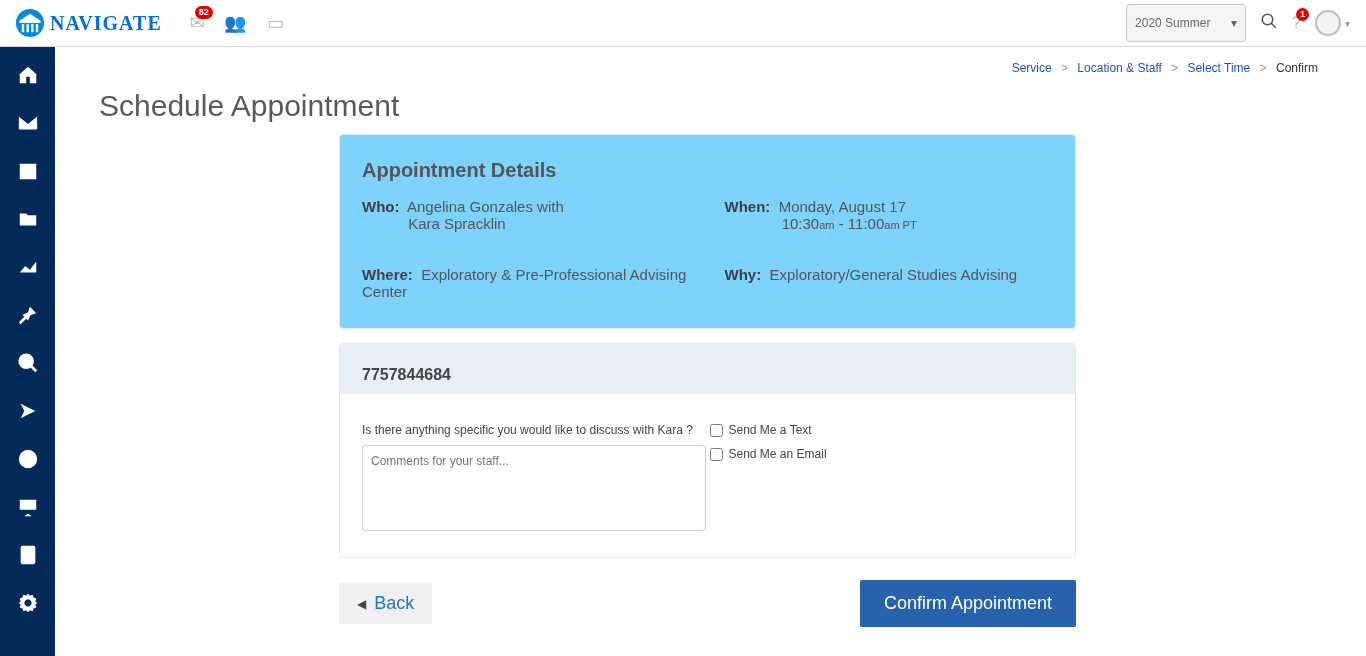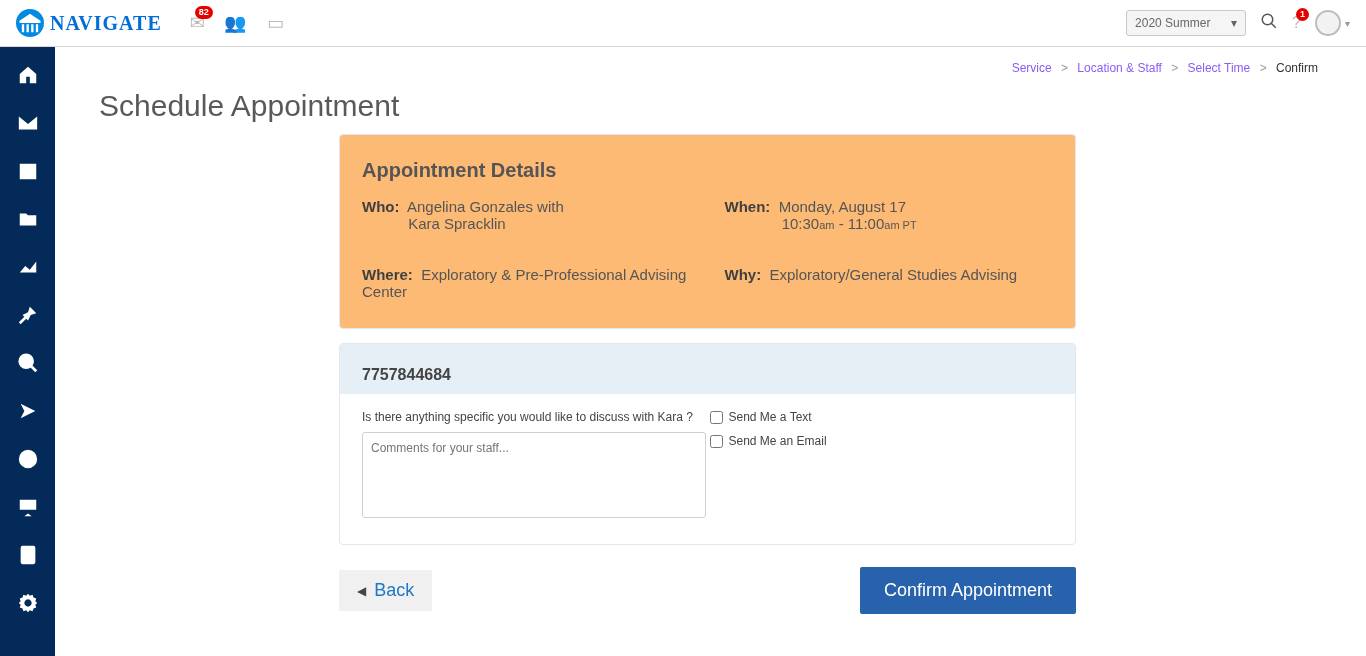--- a/index.html
+++ b/index.html
@@ -5,48 +5,48 @@
   * { box-sizing: border-box; margin: 0; padding: 0; }
   html, body { width: 1366px; height: 656px; overflow: hidden; font-family: "Segoe UI", Arial, sans-serif; background:#fff; }
   
   .topbar { height: 47px; border-bottom: 1px solid #d8d8d8; display:flex; align-items:center; padding:0 16px; }
   .brand { display:flex; align-items:center; gap:6px; font-weight:700; color:#026dd8; letter-spacing:1px; font-size:20px;font-family:Liberation Serif, serif; }
   .brand-circle { width:28px; height:28px; border-radius:50%; background:#0289e2; color:#fff; display:flex; align-items:center; justify-content:center; font-size:16px; }
   .top-icons-left { display:flex; align-items:center; gap:20px; margin-left:28px; color:#b9b9b9; }
   .top-icons-left .icon { font-size:18px; position:relative; }
   .badge { position:absolute; top:-6px; right:-8px; background:#e60000; color:#fff; font-size:9px; line-height:1; padding:2px 4px; border-radius:8px; font-weight:bold; }
   .top-right { margin-left:auto; display:flex; align-items:center; gap:14px; }
-  .term-select { display:flex; align-items:center; justify-content:space-between; width:120px; height:26px; border:1px solid #c8c8c8; border-radius:3px; background:#f5f5f5; font-size:12px; color:#666; padding:0 8px; cursor:pointer; }
+  .term-select { display:flex; align-items:center; justify-content:space-between; width:120px; height:38px; border:1px solid #c8c8c8; border-radius:3px; background:#f5f5f5; font-size:12px; color:#666; padding:0 8px; cursor:pointer; }
   .search-btn { color:#666; font-size:16px; cursor:pointer; }
   .help-icon { color:#bdbdbd; font-size:16px; position:relative; }
   .avatar-wrap { display:flex; align-items:center; gap:4px; cursor:pointer; }
   .avatar { width:26px; height:26px; border:2px solid #bdbdbd; border-radius:50%; background:#f2f2f2; }
   
   .sidebar { position:absolute; left:0; top:47px; bottom:0; width:55px; background:#032a58; display:flex; flex-direction:column; align-items:center; padding-top:15px; gap:22px; color:#fff; }
   .sidebar .s-icon { width:26px; height:26px; display:flex; align-items:center; justify-content:center; font-size:20px; cursor:pointer; }
   .sidebar svg { width:22px; height:22px; fill:#fff; }
   
   .main { position:absolute; left:55px; top:47px; right:0; bottom:0; padding:14px 44px 20px; overflow:auto; }
   .breadcrumbs { text-align:right; font-size:12px; color:#333; padding-right:4px; margin-bottom:14px;}
-  .breadcrumbs a { color:#8b5cf6; text-decoration:none; cursor:pointer; }
+  .breadcrumbs a { color:#1d4ed8; text-decoration:none; cursor:pointer; }
   .breadcrumbs .sep { color:#999; margin:0 6px; }
   h1.page-title { font-size:30px; color:#595959; font-weight:400; margin-bottom:11px; }
   .content-col { width:737px; margin-left:240px; }
   .alert { background:#f2c01e; color:#2b2b2b; text-align:center; padding:11px 14px; font-size:14px; margin-bottom:12px; }
   .panel { border:1px solid #e0e8ef; border-radius:4px; margin-bottom:14px; }
-  .panel.details { background:#fdba74; padding:24px 22px 28px; }
+  .panel.details { background:#7dd3fc; padding:24px 22px 28px; }
   .panel h2 { font-size:20px; color:#555; font-weight:600; margin-bottom:16px; }
   .det-grid { display:grid; grid-template-columns: 1fr 1fr; row-gap:12px; column-gap:16px; font-size:15px; color:#555;gap:34px; }
   .det-cell strong { color:#3f3f3f; font-weight:700; }
   .ampm { font-size:11px; }
   .panel.additional { background:#fff; }
   .add-header { background:#e6eff6; padding:18px 22px 10px; display:flex; }
   .add-header-left { flex:1; }
   .add-header-right { flex:1; font-weight:700; color:#444; padding-top:4px; }
-  .add-body { display:grid; grid-template-columns:1fr 1fr; padding:16px 22px 22px; gap:4px; }
+  .add-body { display:grid; grid-template-columns:1fr 1fr; padding:16px 22px 22px; gap:4px;margin-top:13px; }
   .question { font-size:12px; color:#444; margin-bottom:8px; }
   textarea.comments { width:100%; height:86px; resize:none; border:1px solid #cfcfcf; border-radius:3px; padding:8px; font-size:12px; color:#555; font-family:inherit; }
   .checks label { display:flex; align-items:center; gap:6px; font-size:12px; color:#444; margin-bottom:10px; }
   .pager { display:flex; justify-content:space-between; align-items:center; padding-top:8px; }
   .back-btn { background:#f0f0f0; border:none; padding:10px 18px; font-size:18px; color:#1f76c7; cursor:pointer; display:flex; align-items:center; gap:8px; }
   .back-btn .tri { font-size:12px; color:#444; }
   .confirm-btn { background:#2862ac; color:#fff; border:none; padding:13px 24px; font-size:18px; cursor:pointer; border-radius:2px; }
 </style>
 </head>
 <body>

